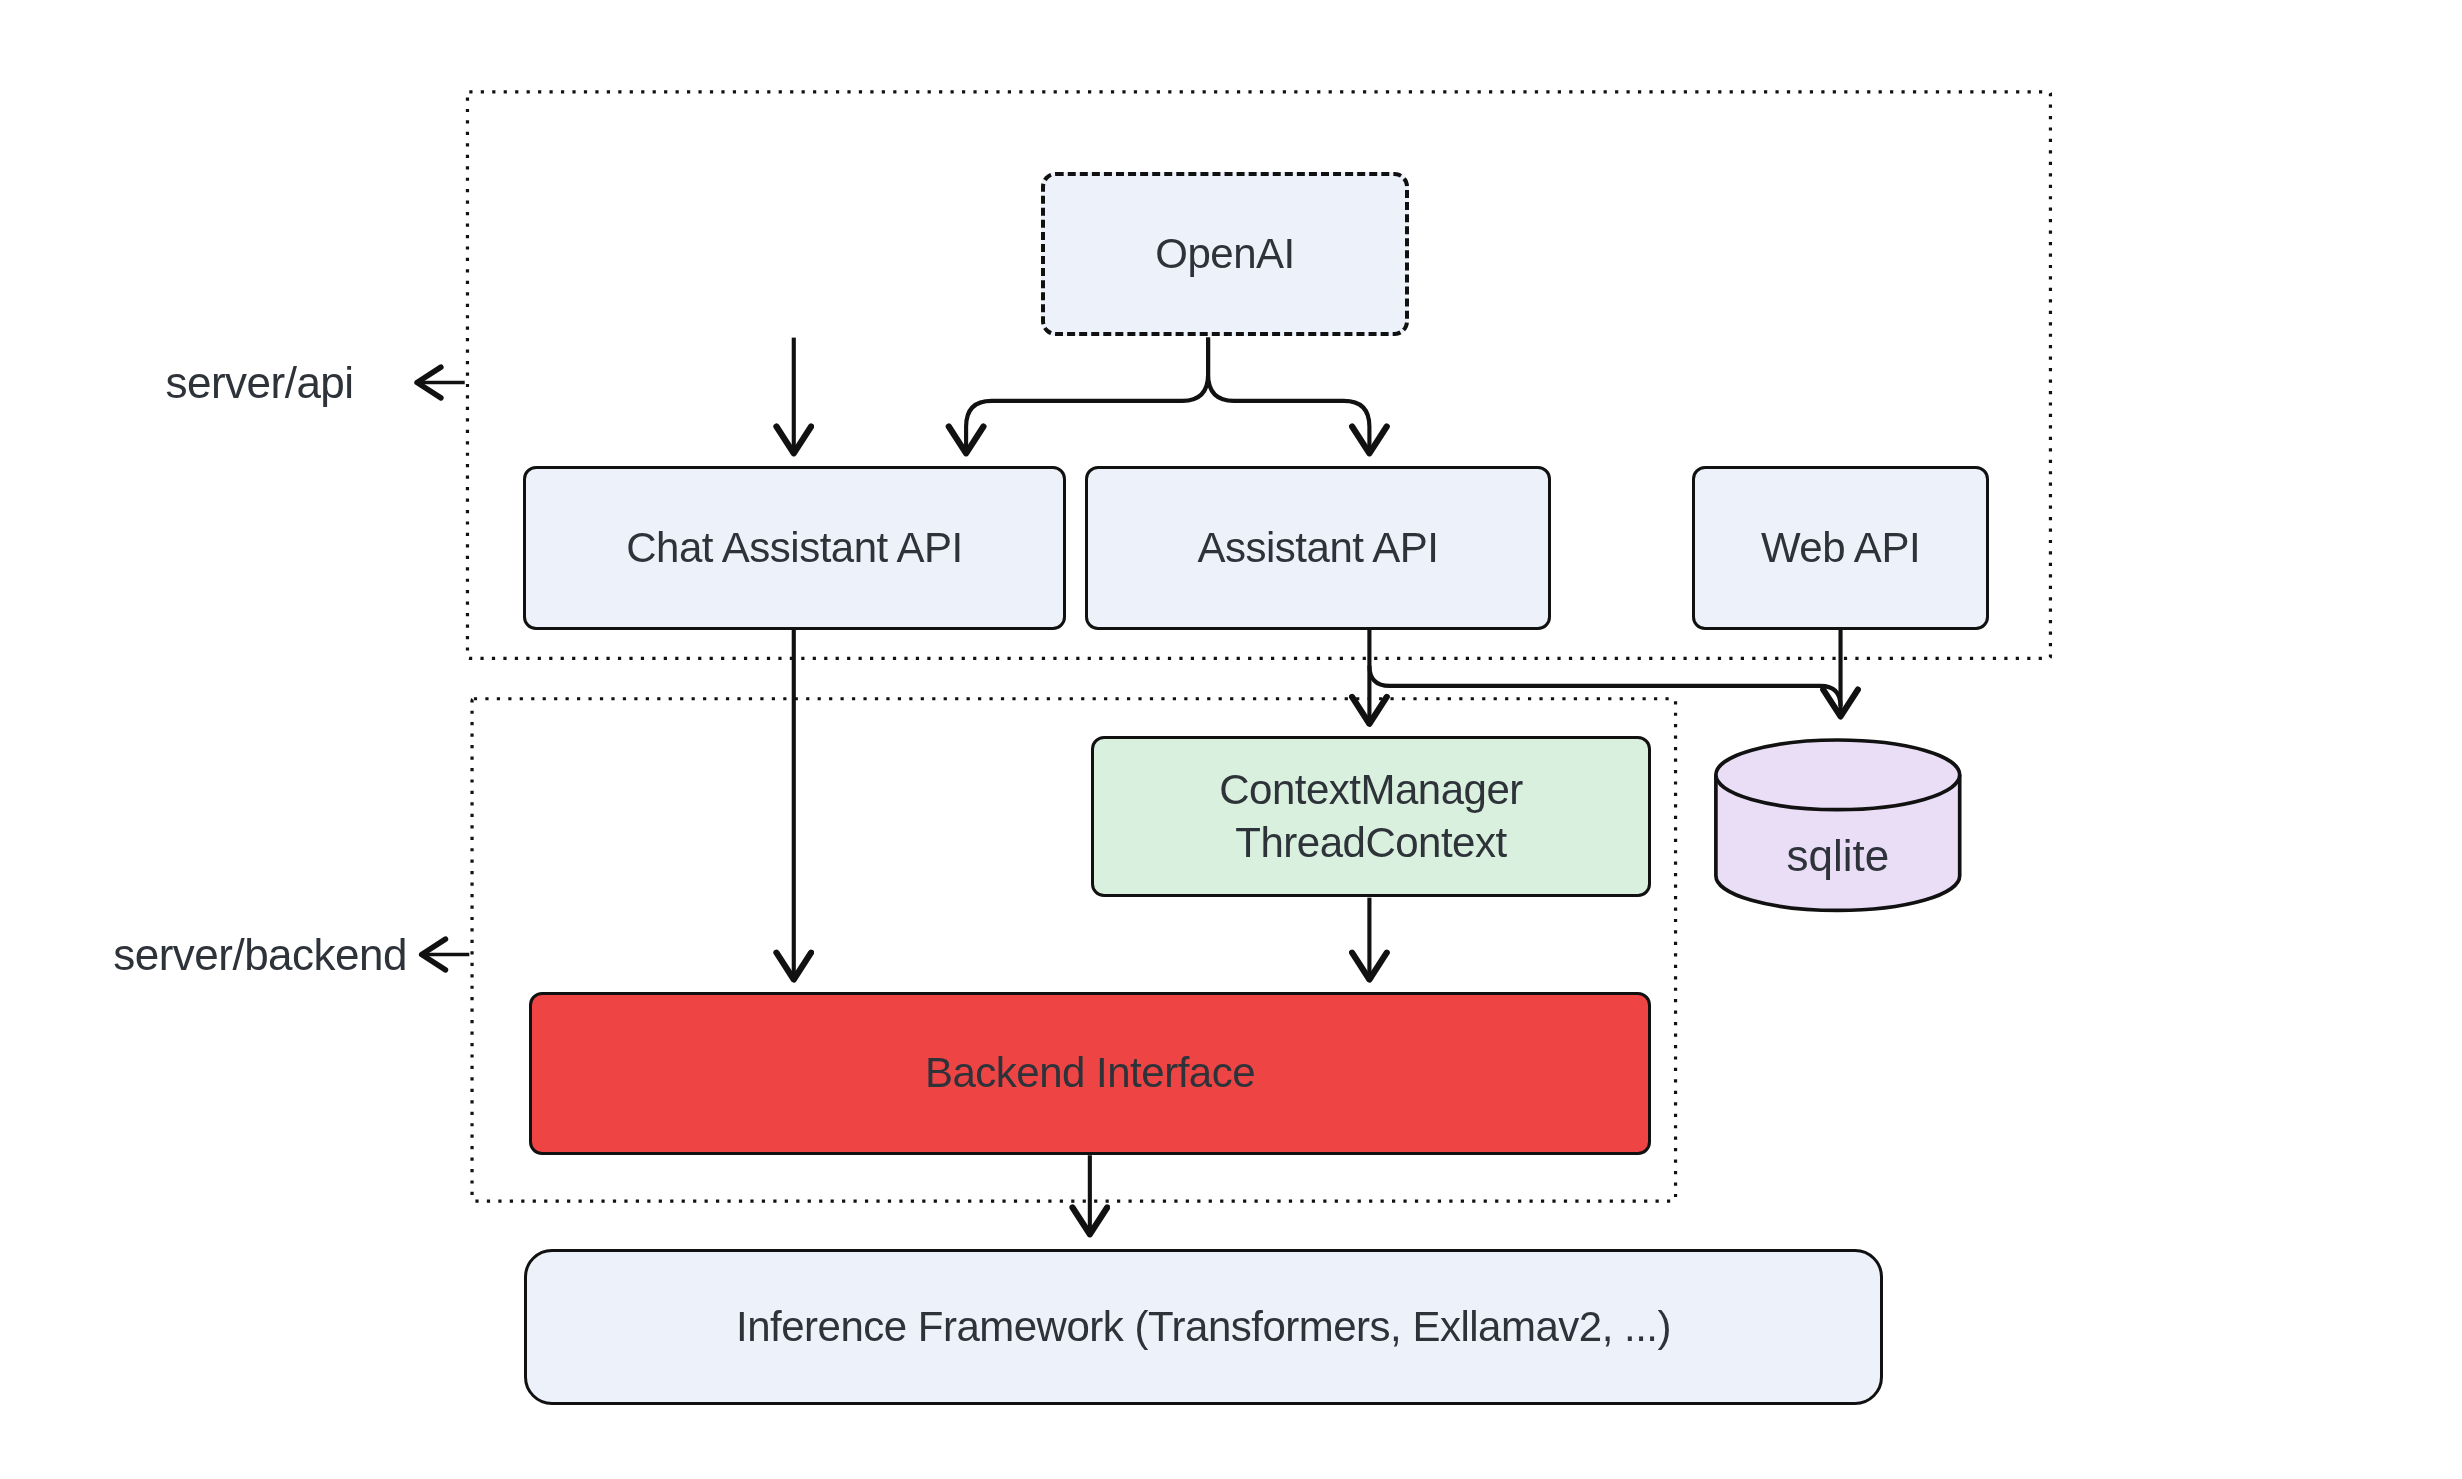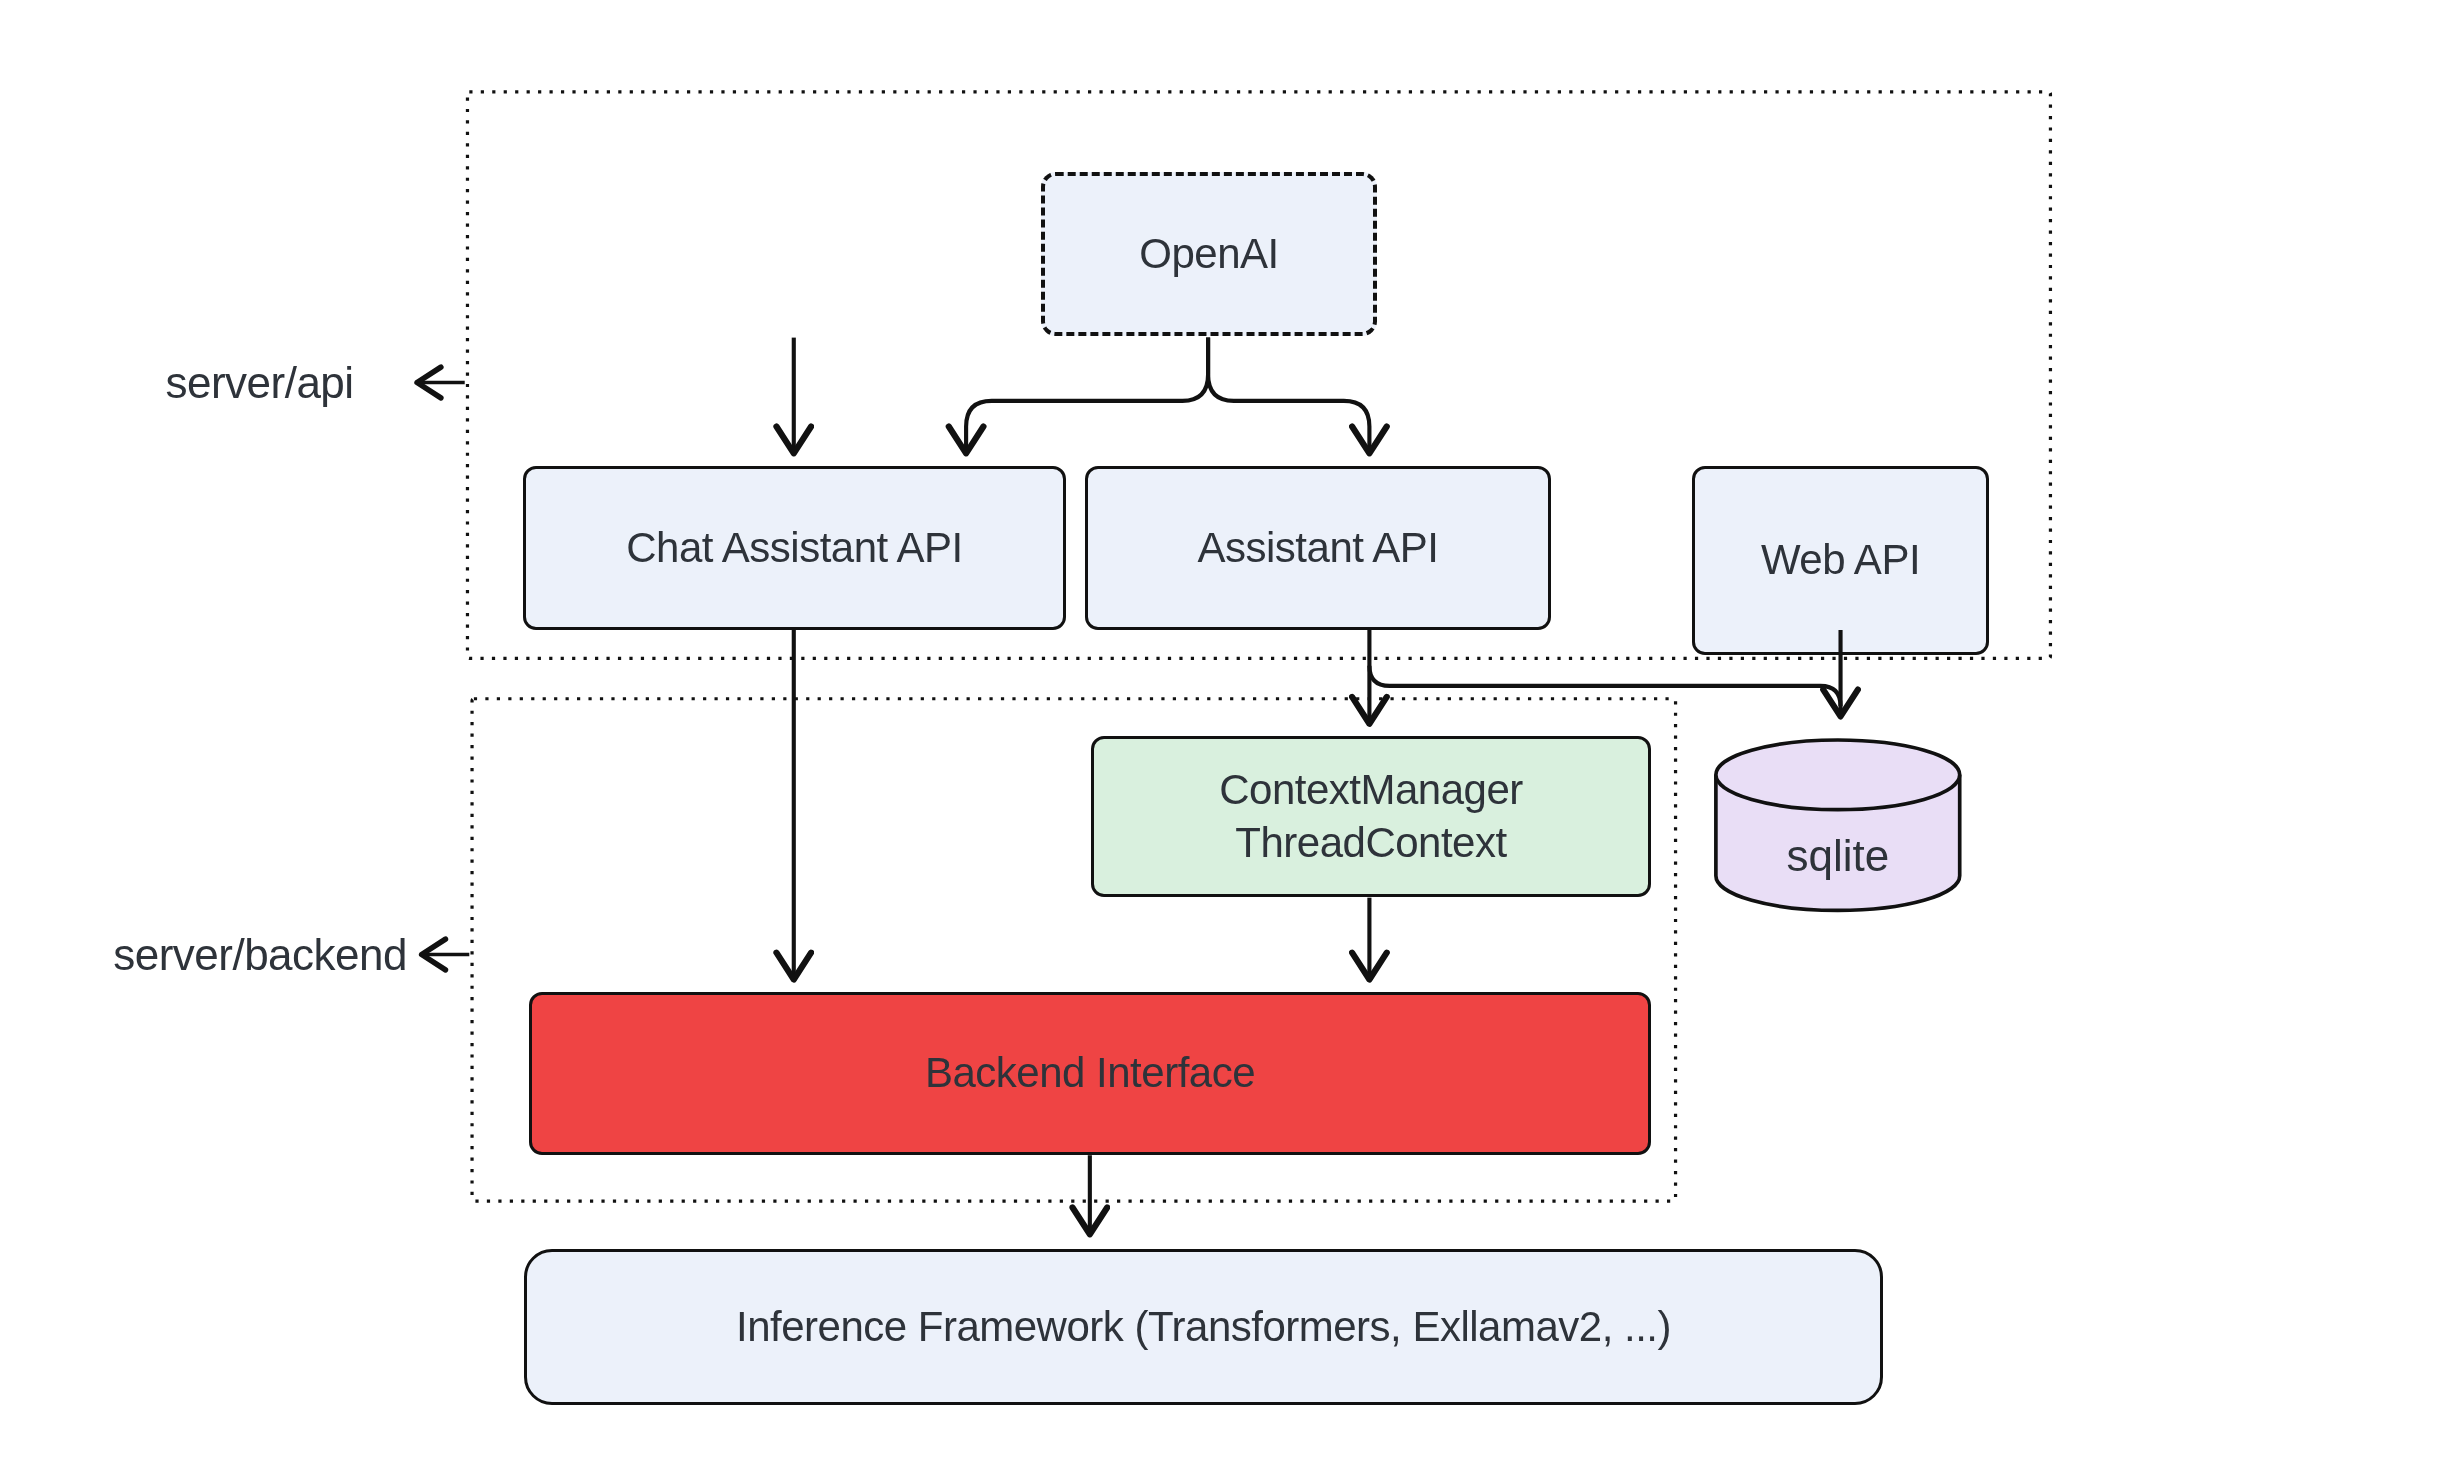--- a/index.html
+++ b/index.html
@@ -89,33 +89,33 @@
       <path d="M866 687 V1066" marker-end="url(#arrowV)"></path>
       <path d="M1494 687 V787" marker-end="url(#arrowV)"></path>
       <path d="M1494 726 Q1494 748 1516 748 H1986 Q2008 748 2008 770"></path>
       <path d="M2008 687 V779" marker-end="url(#arrowV)"></path>
       <path d="M1494 979 V1066" marker-end="url(#arrowV)"></path>
       <path d="M1189 1260 V1344" marker-end="url(#arrowV)"></path>
     </g>
   </svg>
 
 
-  <div class="node dashed fill-blue" style="left:1041px; top:172px; width:336px; height:164px;">
+  <div class="node dashed fill-blue" style="left:1041px; top:172px; width:368px; height:164px;">
     <span>OpenAI</span>
   </div>
 
   <div class="node fill-blue" style="left:523px; top:466px; width:543px; height:164px;">
     <span>Chat Assistant API</span>
   </div>
 
   <div class="node fill-blue" style="left:1085px; top:466px; width:466px; height:164px;">
     <span>Assistant API</span>
   </div>
 
-  <div class="node fill-blue" style="left:1692px; top:466px; width:297px; height:189px;">
+  <div class="node fill-blue" style="left:1692px; top:466px; width:297px; height:164px;">
     <span>Web API</span>
   </div>
 
   <div class="node fill-green" style="left:1091px; top:736px; width:560px; height:161px;">
     <span>ContextManager</span>
     <span>ThreadContext</span>
   </div>
 
   <div class="node fill-yellow" style="left:529px; top:992px; width:1122px; height:163px;">
     <span>Backend Interface</span>

